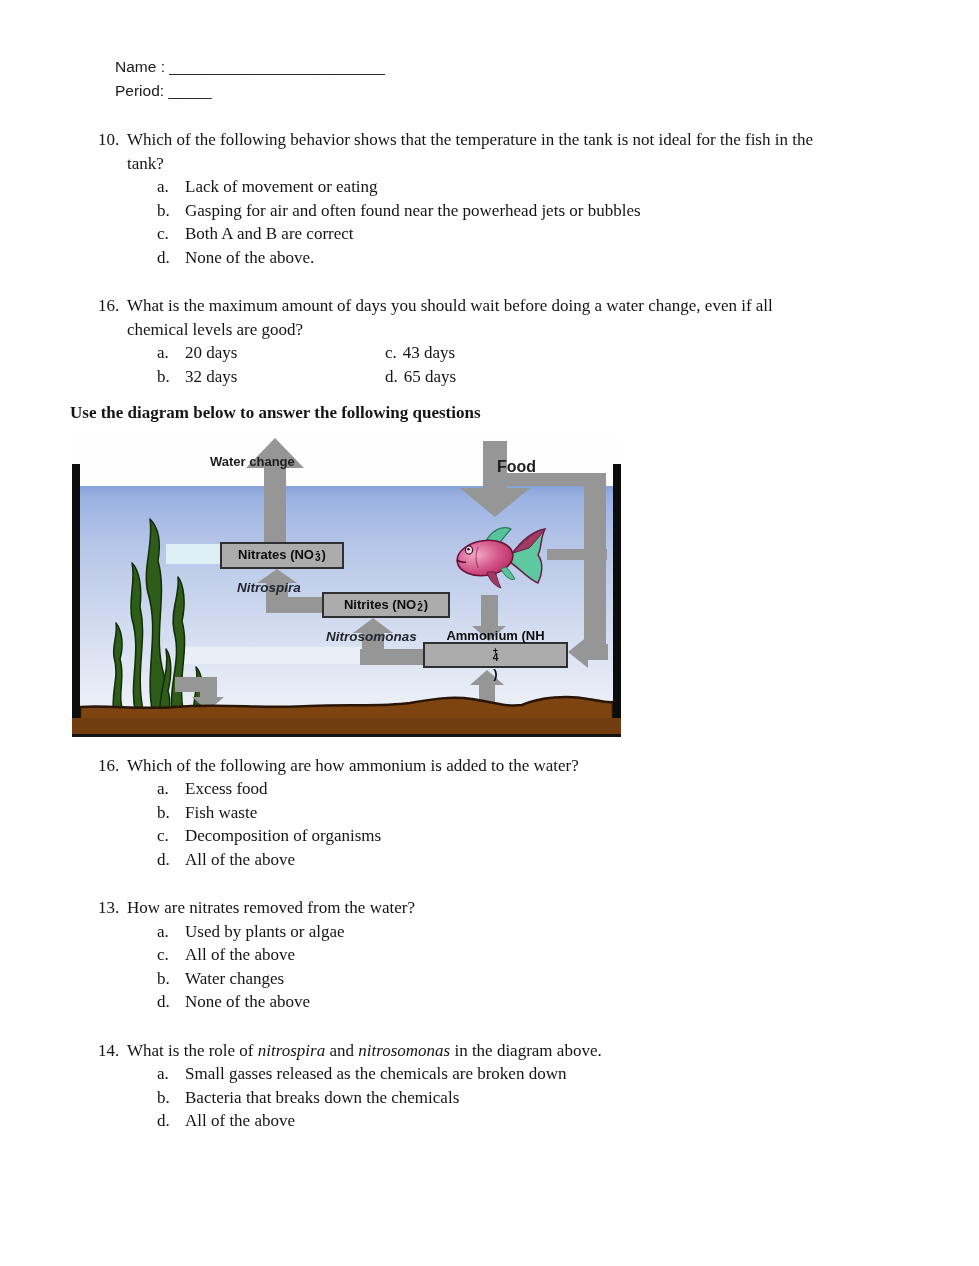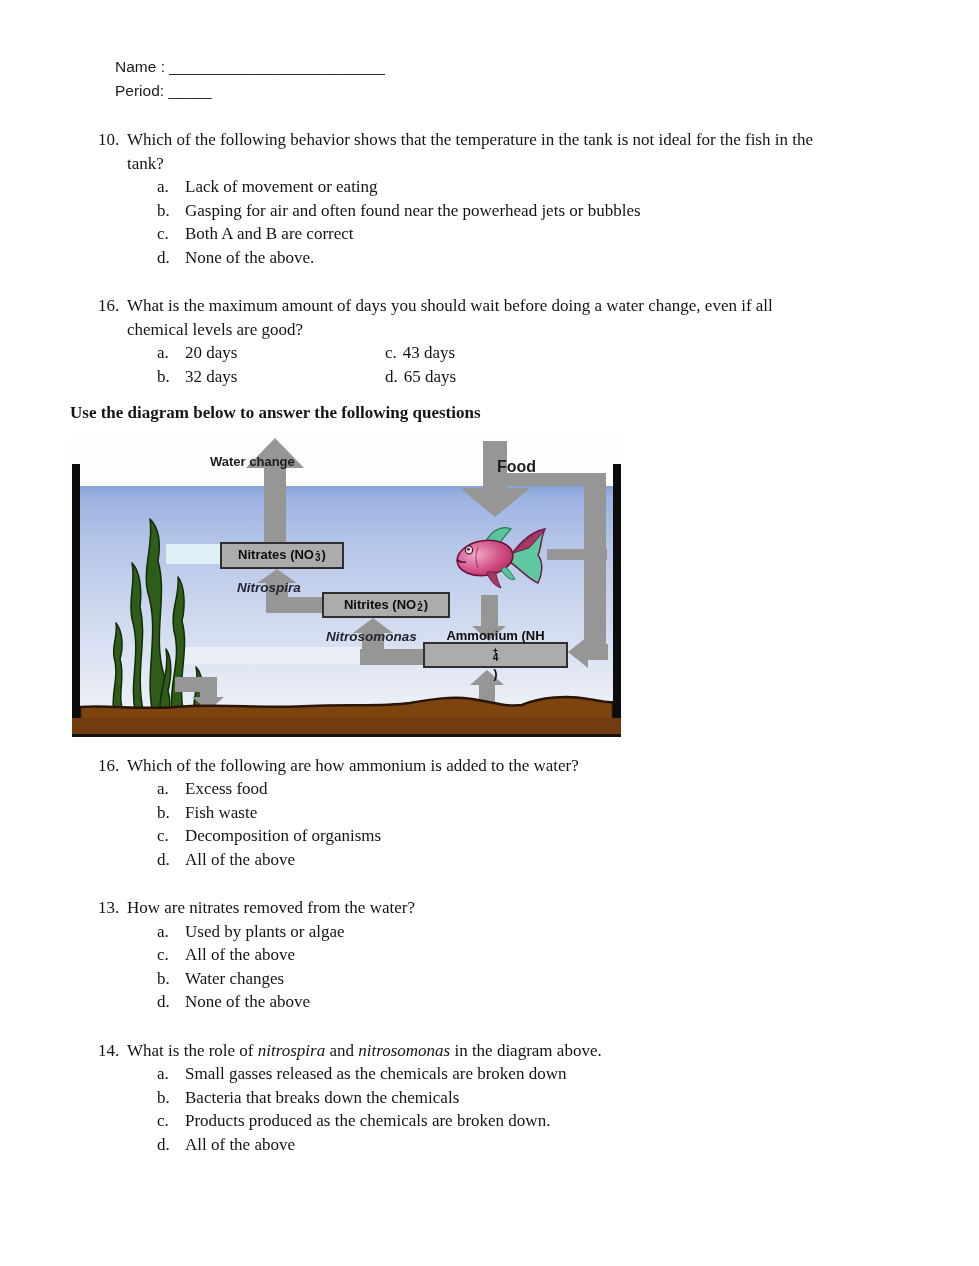--- a/index.html
+++ b/index.html
@@ -251,19 +251,18 @@
         <div class="option"><span class="opt-letter">d.</span><span>None of the above</span></div>
       </div>
     </div>
 
     <div class="question">
       <span class="q-num">14.</span>
       <div><span>What is the role of </span><i>nitrospira</i><span> and </span><i>nitrosomonas</i><span> in the diagram above.</span></div>
       <div class="options">
         <div class="option"><span class="opt-letter">a.</span><span>Small gasses released as the chemicals are broken down</span></div>
         <div class="option"><span class="opt-letter">b.</span><span>Bacteria that breaks down the chemicals</span></div>
-        <div class="option"><span class="opt-letter">c.</span><span>Products produced as the chemicals are broken down.</span></div>
         <div class="option"><span class="opt-letter">d.</span><span>All of the above</span></div>
       </div>
     </div>
 
   </div>
 </div>
 
 </body></html>

